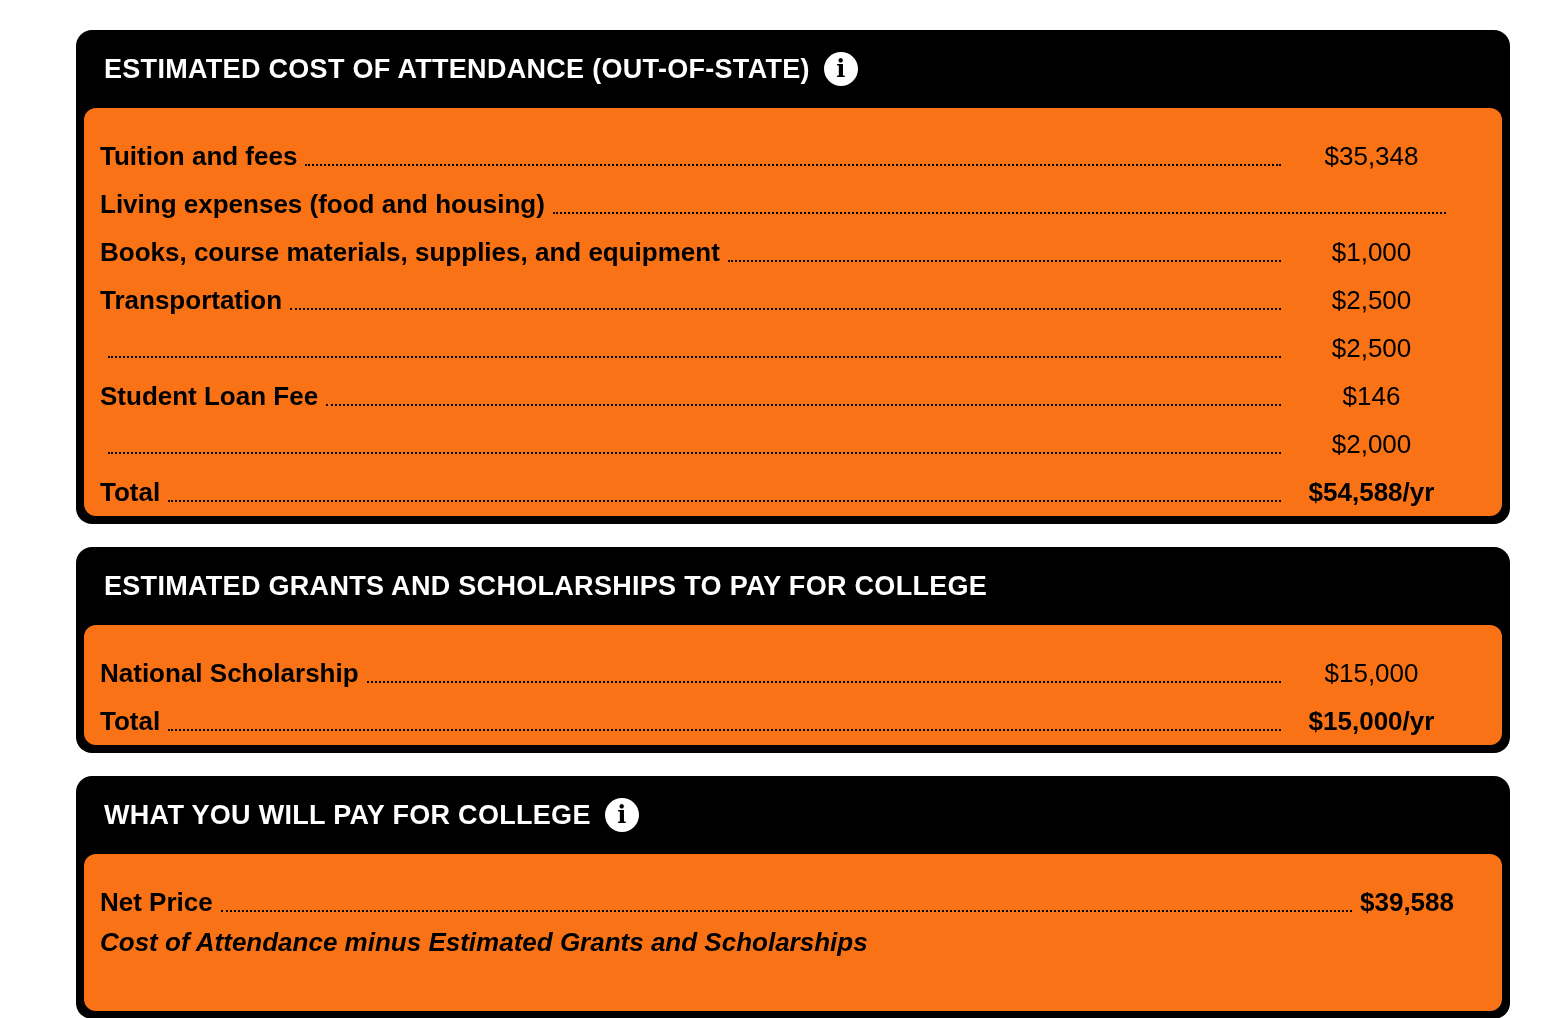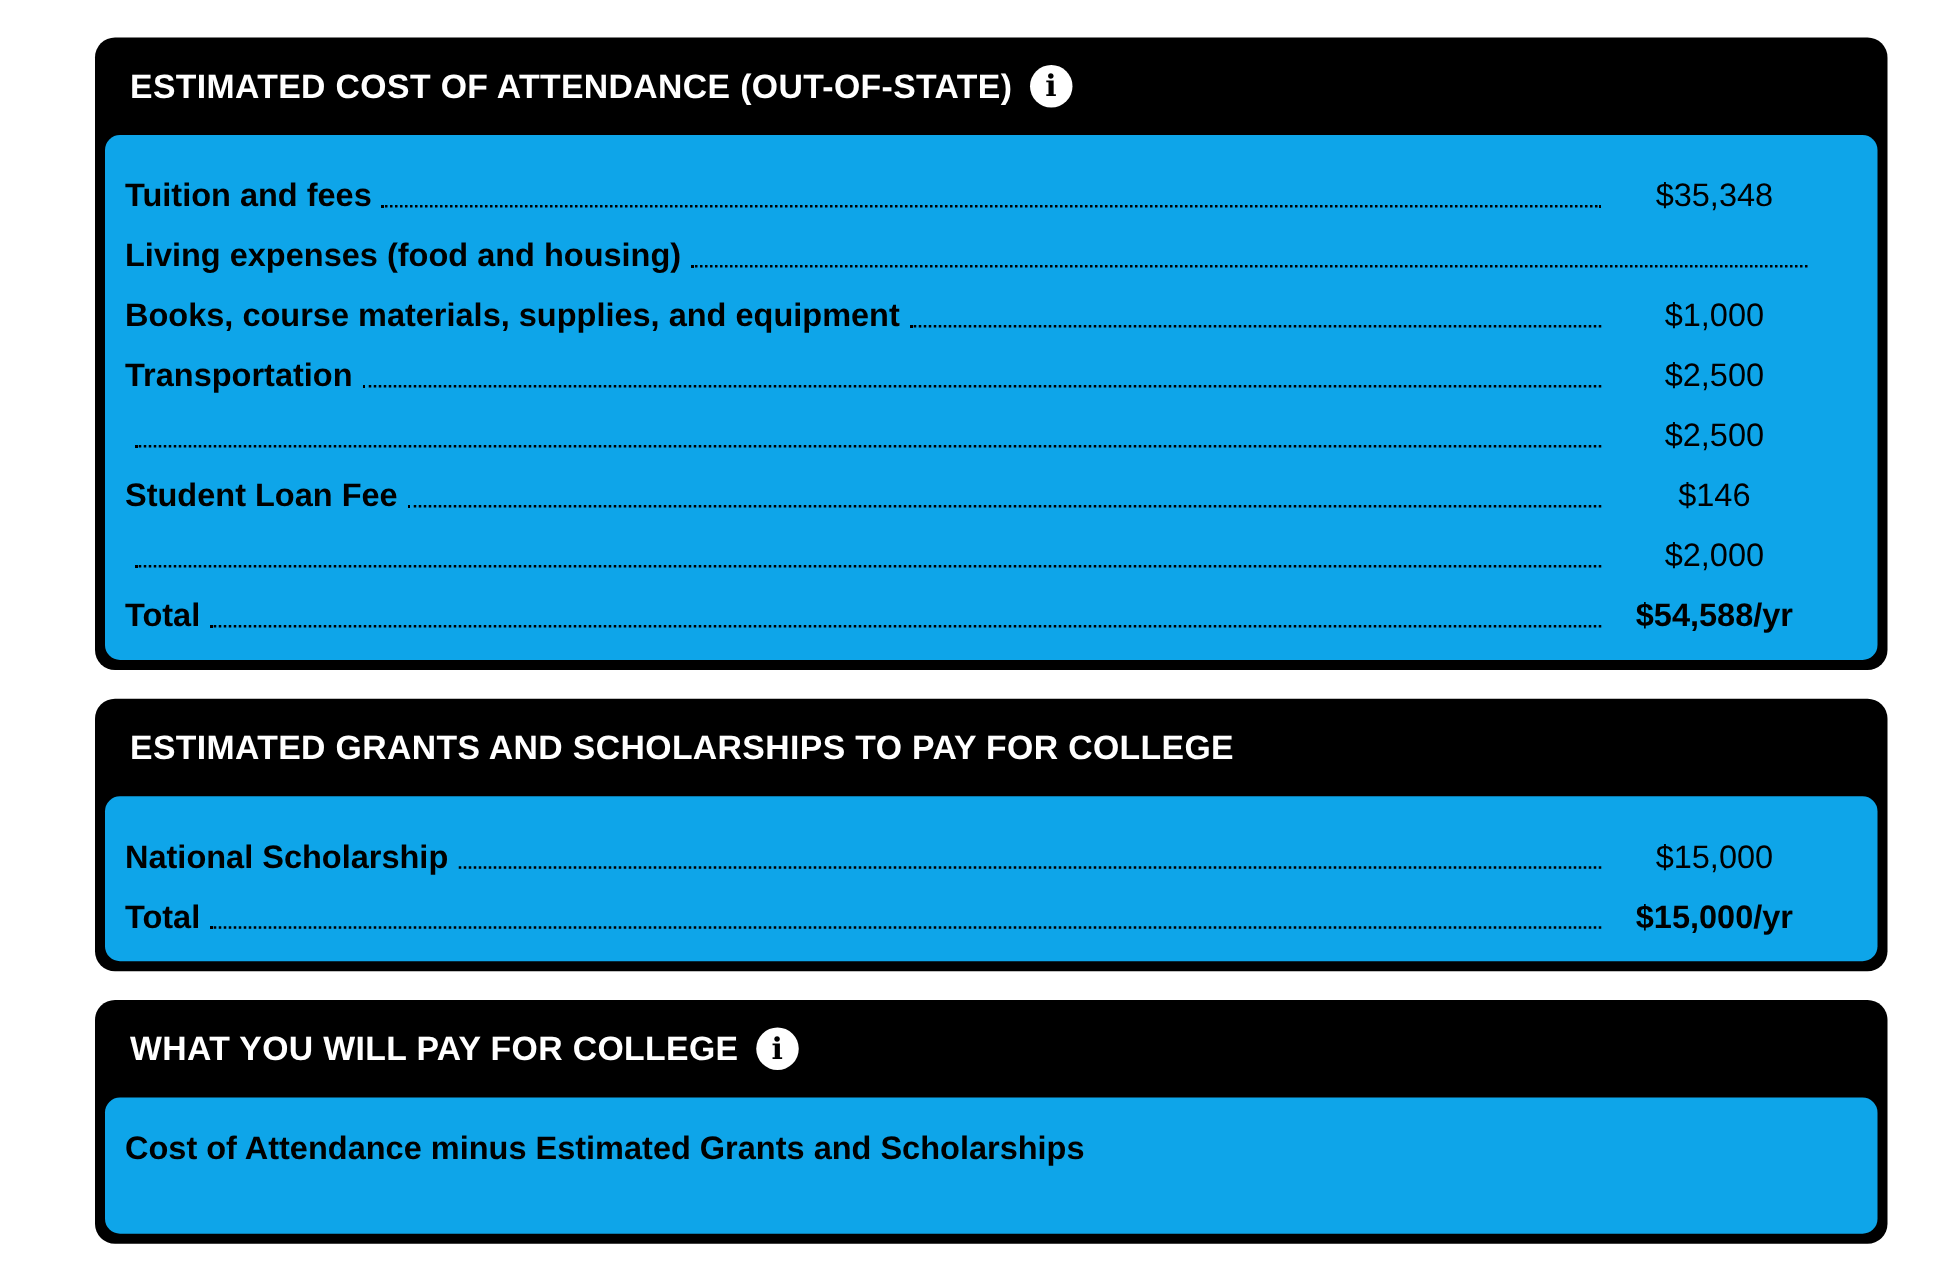--- a/index.html
+++ b/index.html
@@ -42,24 +42,24 @@
     flex: 0 0 auto;
     cursor: pointer;
   }
   .info-glyph {
     font-weight: bold;
     font-size: 24px;
     line-height: 1;
     font-family: "DejaVu Serif", serif;
   }
   .card-body {
-    background: #0ea5e9;
+    background: #f97316;
     margin: 0 8px 8px 8px;
     border-radius: 12px;
-    padding: 24px 48px 12px 16px;
+    padding: 24px 48px 0 16px;
   }
   .row-main {
     display: flex;
     align-items: flex-end;
     font-size: 26px;
     line-height: 48px;
   }
   .row-label { font-weight: bold; white-space: nowrap; }
   .leader {
     flex: 1 1 auto;
@@ -72,20 +72,21 @@
     text-align: center;
     white-space: nowrap;
     font-weight: normal;
   }
   .row-value.bold { font-weight: bold; }
   .no-value-col .row-value { min-width: 0; }
   .row-sub {
     font-size: 26px;
     font-weight: bold;
     line-height: 33px;
+    font-style: italic;
   }
   .no-value-col .card-body { padding-bottom: 52px; }
 </style>
 </head>
 <body>
 
 <main class="page">
   <section class="card">
     <header class="card-header">
       <h2 class="card-title">ESTIMATED COST OF ATTENDANCE (OUT-OF-STATE)</h2>
@@ -193,17 +194,22 @@
 
   <section class="card no-value-col">
     <header class="card-header">
       <h2 class="card-title">WHAT YOU WILL PAY FOR COLLEGE</h2>
       <span class="info-icon">
         <span class="info-glyph">i</span>
       </span>
     </header>
     <div class="card-body">
   <div class="row">
+    <div class="row-main">
+      <span class="row-label">Net Price</span>
+      <span class="leader"></span>
+      <span class="row-value bold">$39,588</span>
+    </div>
     <div class="row-sub">Cost of Attendance minus Estimated Grants and Scholarships</div>
   </div>
 </div>
   </section>
 </main>
 
 </body></html>

